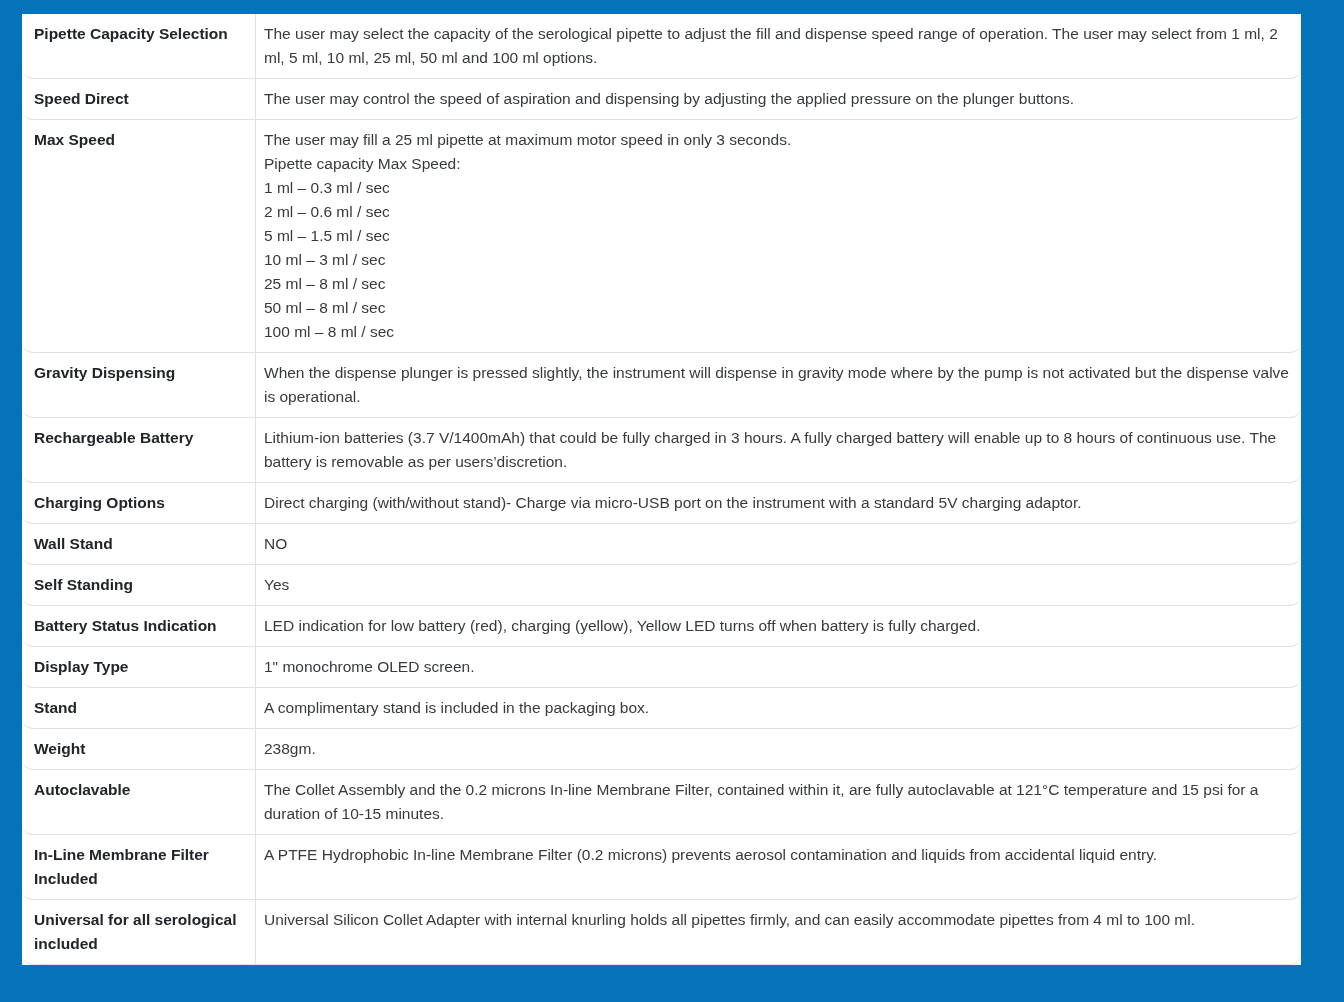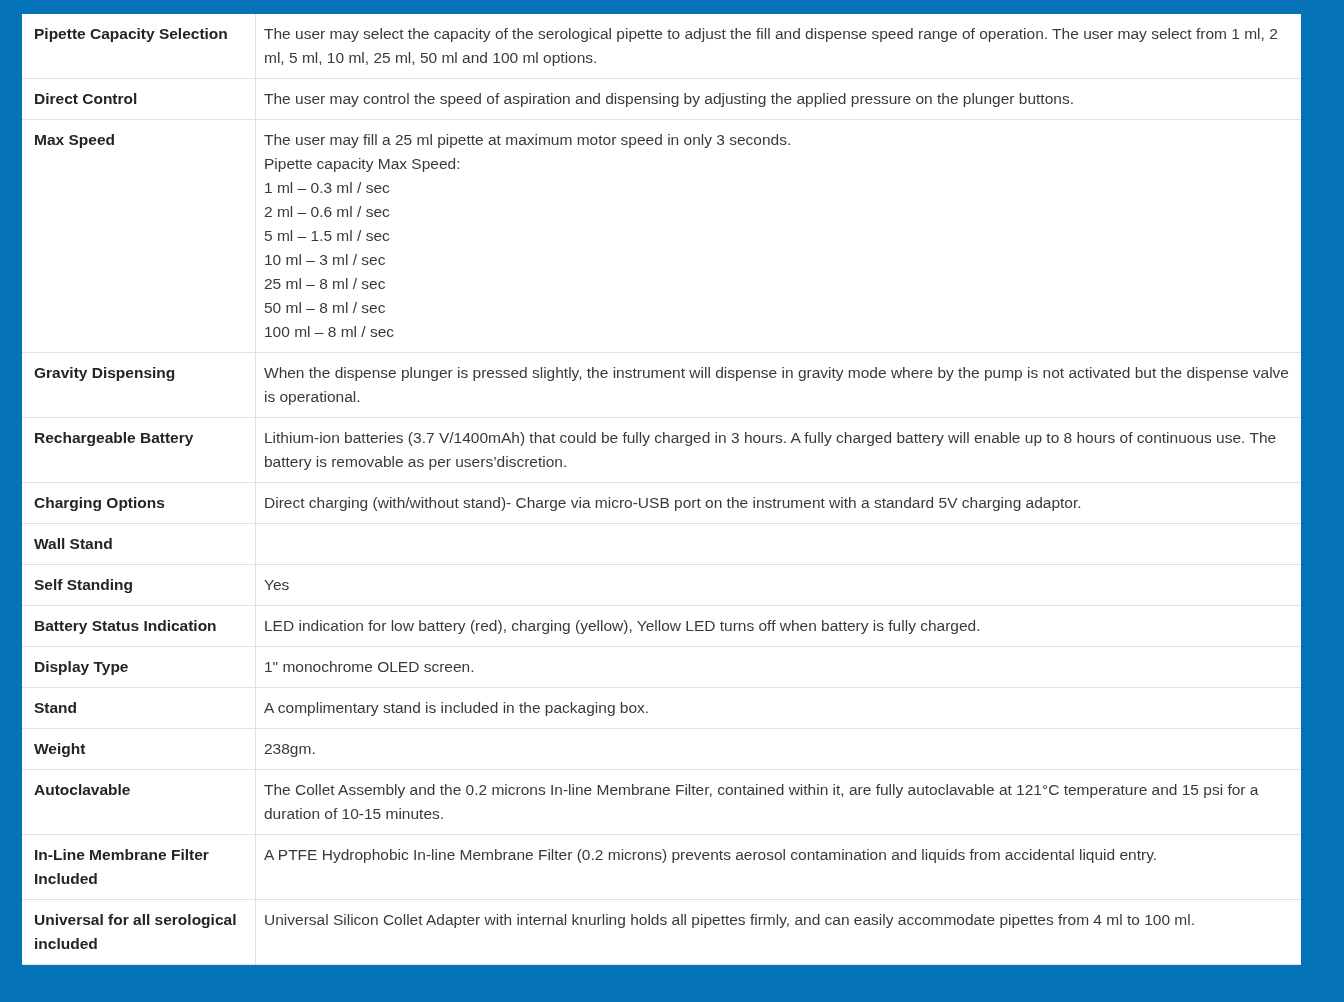--- a/index.html
+++ b/index.html
@@ -18,20 +18,21 @@
     position: absolute;
     left: 22px;
     top: 14px;
     width: 1279px;
     background: #ffffff;
   }
   .spec-row {
     display: flex;
     align-items: stretch;
     border-bottom: 1px solid #dee2e6;
+    border-radius: 11px;
   }
   .cell {
     box-sizing: border-box;
     font-size: 15.5px;
     line-height: 24px;
   }
   .cell.label {
     flex: 0 0 234px;
     width: 234px;
     border-right: 1px solid #dee2e6;
@@ -50,21 +51,21 @@
 <body style="background: rgb(4, 115, 184);">
 
 <div class="spec-table" style="background: rgb(255, 255, 255);">
 
   <div class="spec-row">
     <div class="cell label">Pipette Capacity Selection</div>
     <div class="cell value">The user may select the capacity of the serological pipette to adjust the fill and dispense speed range of operation. The user may select from 1 ml, 2 ml, 5 ml, 10 ml, 25 ml, 50 ml and 100 ml options.</div>
   </div>
 
   <div class="spec-row">
-    <div class="cell label">Direct Control</div>
+    <div class="cell label">Speed Direct</div>
     <div class="cell value">The user may control the speed of aspiration and dispensing by adjusting the applied pressure on the plunger buttons.</div>
   </div>
 
   <div class="spec-row">
     <div class="cell label">Max Speed</div>
     <div class="cell value">The user may fill a 25 ml pipette at maximum motor speed in only 3 seconds.
 Pipette capacity Max Speed:
 1 ml – 0.3 ml / sec
 2 ml – 0.6 ml / sec
 5 ml – 1.5 ml / sec
@@ -84,20 +85,21 @@
     <div class="cell value">Lithium-ion batteries (3.7 V/1400mAh) that could be fully charged in 3 hours. A fully charged battery will enable up to 8 hours of continuous use. The battery is removable as per users’discretion.</div>
   </div>
 
   <div class="spec-row">
     <div class="cell label">Charging Options</div>
     <div class="cell value">Direct charging (with/without stand)- Charge via micro-USB port on the instrument with a standard 5V charging adaptor.</div>
   </div>
 
   <div class="spec-row">
     <div class="cell label">Wall Stand</div>
+    <div class="cell value">NO</div>
   </div>
 
   <div class="spec-row">
     <div class="cell label">Self Standing</div>
     <div class="cell value">Yes</div>
   </div>
 
   <div class="spec-row">
     <div class="cell label">Battery Status Indication</div>
     <div class="cell value">LED indication for low battery (red), charging (yellow), Yellow LED turns off when battery is fully charged.</div>

